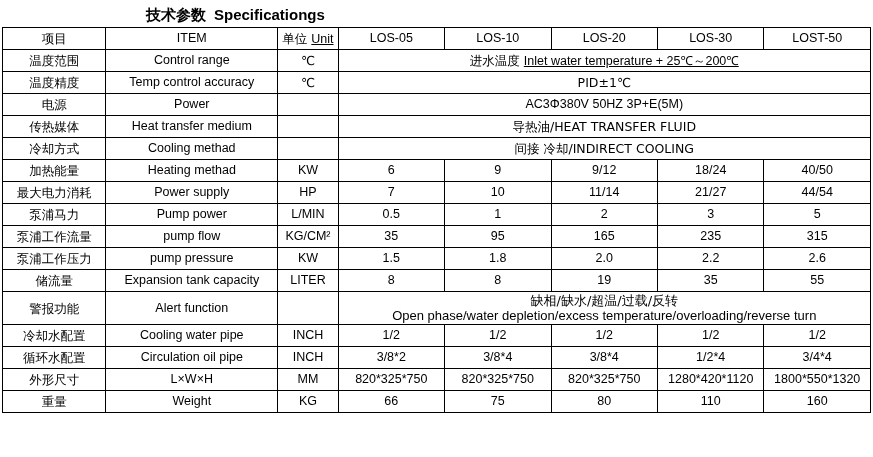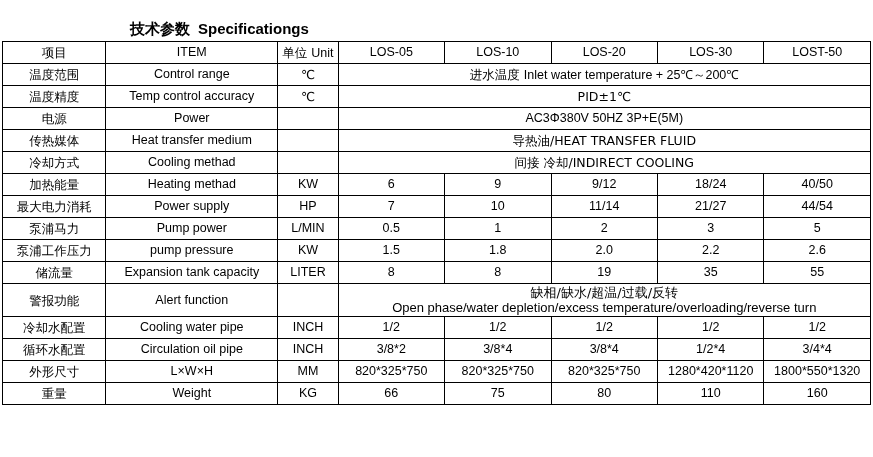--- a/index.html
+++ b/index.html
@@ -14,26 +14,27 @@
     color: #000000;
     overflow: hidden;
   }
   .page {
     position: relative;
     width: 873px;
     height: 457px;
     box-sizing: border-box;
   }
   .doc-title {
-    padding: 20px 0 3px 130px;
+    padding: 6px 0 3px 130px;
     font-size: 15px;
     font-weight: bold;
     letter-spacing: 0px;
     line-height: 18px;
     white-space: nowrap;
+    margin-left: 16px;
   }
   .doc-title .cn {
     font-family: "DejaVu Sans", sans-serif;
     font-size: 15px;
   }
   .doc-title .en {
     font-family: "Liberation Sans", sans-serif;
     font-size: 15px;
     padding-left: 8px;
   }
@@ -64,20 +65,21 @@
   td.item-cn { width: 96px; }
   td.item-en { width: 160px; }
   td.unit    { width: 56px; }
   td.model   { width: 99px; }
 
   .cell-mixed {
     font-family: "DejaVu Sans", sans-serif;
   }
   .cell-mixed .lat {
     font-family: "Liberation Sans", sans-serif;
+    text-decoration: underline;
   }
   .two-line {
     line-height: 16px;
     white-space: nowrap;
   }
   .two-line .l1 {
     font-family: "DejaVu Sans", sans-serif;
     font-size: 13px;
     text-align: center;
   }
@@ -172,20 +174,30 @@
         <td class="item-cn cn">泵浦马力</td>
         <td class="item-en">Pump power</td>
         <td class="unit">L/MIN</td>
         <td class="model">0.5</td>
         <td class="model">1</td>
         <td class="model">2</td>
         <td class="model">3</td>
         <td class="model">5</td>
       </tr>
 
+      <tr>
+        <td class="item-cn cn">泵浦工作流量</td>
+        <td class="item-en">pump flow</td>
+        <td class="unit">KG/CM²</td>
+        <td class="model">35</td>
+        <td class="model">95</td>
+        <td class="model">165</td>
+        <td class="model">235</td>
+        <td class="model">315</td>
+      </tr>
 
       <tr>
         <td class="item-cn cn">泵浦工作压力</td>
         <td class="item-en">pump pressure</td>
         <td class="unit">KW</td>
         <td class="model">1.5</td>
         <td class="model">1.8</td>
         <td class="model">2.0</td>
         <td class="model">2.2</td>
         <td class="model">2.6</td>

